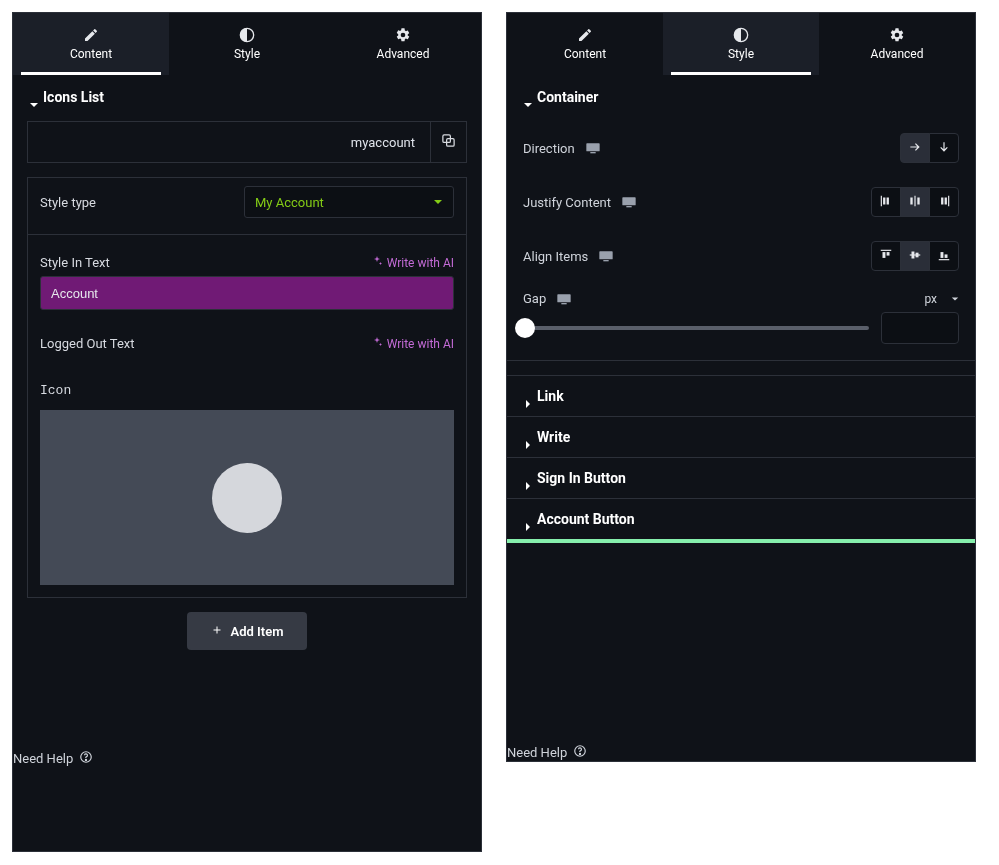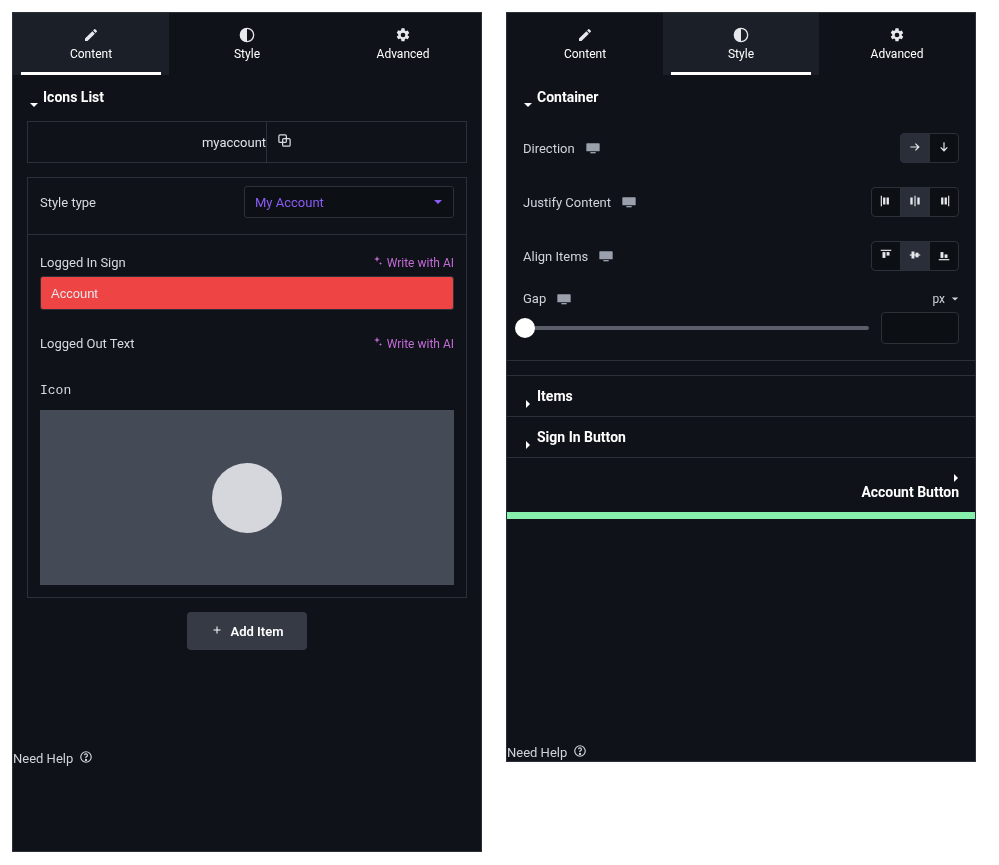--- a/index.html
+++ b/index.html
@@ -63,21 +63,22 @@
   .caret svg { width:10px; height:10px; }
   .content-pad { padding: 4px 14px 0 14px; }
   .tile {
     border:1px solid #2c3039;
     margin-bottom:14px;
   }
   .tile-head {
     display:flex; align-items:center;
     height:40px;
     padding:0 10px;
-    justify-content:center;
+    justify-content:flex-end;
+    gap:15px;
   }
   .tile-head .name { color:#dfe3ea; }
   .copy-btn {
     width:36px; height:40px;
     display:flex; align-items:center; justify-content:center;
     border-left:1px solid #2c3039;
     margin-right:-10px;
     cursor:pointer;
   }
   .field-row { padding: 10px 12px 6px 12px;}
@@ -90,39 +91,39 @@
     color:#d7dae0;
   }
   .ai-link {
     color:#c36bd6;
     font-size:12px;
     display:flex; align-items:center; gap:4px;
     cursor:pointer;
   }
   .text-input {
     width:100%;
-    background:#ef4444;
+    background:#701a75;
     border:1px solid #2c3039;
     color:#e6e8ec;
     height:34px;
     padding:0 10px;
     font-size:13px;
     outline:none;
     border-radius:3px;
   }
   .inline-row {
     display:flex; align-items:center; justify-content:space-between;
     padding: 8px 12px 16px 12px;
     border-bottom:1px solid #2c3039;
   }
   .select {
     display:flex; align-items:center; justify-content:space-between;
     background:#0c0f14;
     border:1px solid #2c3039;
-    color:#8b5cf6;
+    color:#84cc16;
     height:32px; width:210px;
     padding:0 10px;
     border-radius:3px;
     cursor:pointer;
   }
   .icon-preview {
     margin:6px 12px 12px 12px;
     background:#444a56;
     height:175px;
     display:flex; align-items:center; justify-content:center;
@@ -165,21 +166,21 @@
     display:flex; align-items:center; justify-content:center;
     cursor:pointer;
     margin-left:-1px;
   }
   .btn-group .b:first-child { border-radius:4px 0 0 4px;}
   .btn-group .b:last-child  { border-radius:0 4px 4px 0;}
   .btn-group .b.active { background:#2a2e38; }
   .btn-group svg { width:14px; height:14px; color:#e6e8ec; }
   .gap-row { display:flex; align-items:center; justify-content:space-between; padding: 8px 0 0 0;}
   .unit {
-    display:flex; align-items:center; gap:6px; font-size:12px; color:#cfd3da; cursor:pointer;
+    display:flex; align-items:center; gap:14px; font-size:12px; color:#cfd3da; cursor:pointer;
   }
   .slider-row {
     display:flex; align-items:center; gap:12px; padding: 6px 0 10px 0;
   }
   .slider-track {
     flex:1; height:4px; background:#5a5f6a; border-radius:4px; position:relative;
   }
   .slider-thumb {
     position:absolute; left:-8px; top:50%; transform:translateY(-50%);
     width:20px; height:20px; border-radius:50%; background:#fff;
@@ -256,21 +257,21 @@
             <span>
               <svg width="10" height="10" viewBox="0 0 10 10" fill="currentColor">
                   <path d="M1 3l4 4 4-4z"></path>
                 </svg>
             </span>
           </div>
         </div>
 
         <div class="field-row">
           <div class="field-label-row">
-            <span>Logged In Sign</span>
+            <span>Style In Text</span>
             <span class="ai-link">
               <span>
                 <svg width="12" height="12" viewBox="0 0 24 24" fill="currentColor">
                     <path d="M12 2l1.5 4.5L18 8l-4.5 1.5L12 14l-1.5-4.5L6 8l4.5-1.5L12 2zM19 14l.9 2.1L22 17l-2.1.9L19 20l-.9-2.1L16 17l2.1-.9L19 14z"></path>
                   </svg>
               </span>
               <span>Write with AI</span>
             </span>
           </div>
           <input class="text-input" value="Account" style="">
@@ -480,29 +481,35 @@
         <input class="num-input" style="">
       </div>
 
       <div class="divider"></div>
     </div>
 
     <div class="section-head sub">
       <span class="caret"><svg viewBox="0 0 10 10" fill="currentColor">
             <path d="M3 1l4 4-4 4z"></path>
           </svg></span>
-      <span>Items</span>
+      <span>Link</span>
+    </div>
+    <div class="section-head sub">
+      <span class="caret"><svg viewBox="0 0 10 10" fill="currentColor">
+            <path d="M3 1l4 4-4 4z"></path>
+          </svg></span>
+      <span>Write</span>
     </div>
     <div class="section-head sub">
       <span class="caret"><svg viewBox="0 0 10 10" fill="currentColor">
             <path d="M3 1l4 4-4 4z"></path>
           </svg></span>
       <span>Sign In Button</span>
     </div>
-    <div class="section-head sub" style="border-bottom:7px solid #86efac;flex-direction:column;">
+    <div class="section-head sub" style="border-bottom:4px solid #86efac;">
       <span class="caret"><svg viewBox="0 0 10 10" fill="currentColor">
             <path d="M3 1l4 4-4 4z"></path>
           </svg></span>
       <span>Account Button</span>
     </div>
 
     <div class="need-help right-panel">
       <span>Need Help</span>
       <span>
         <svg width="14" height="14" viewBox="0 0 24 24" fill="none" stroke="currentColor" stroke-width="2">

